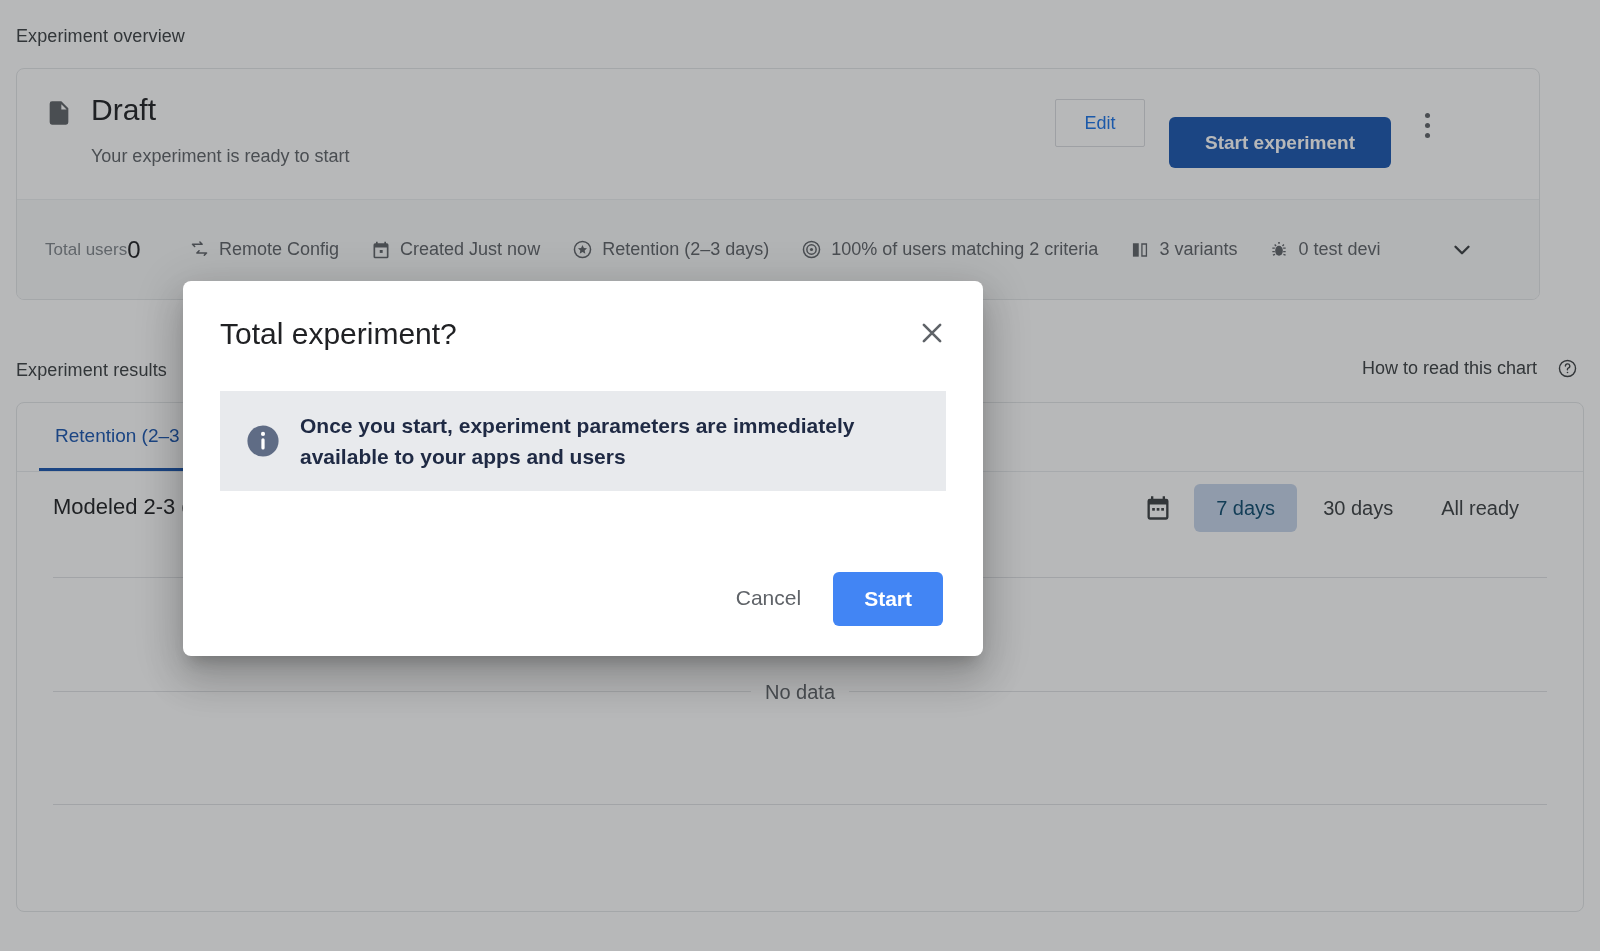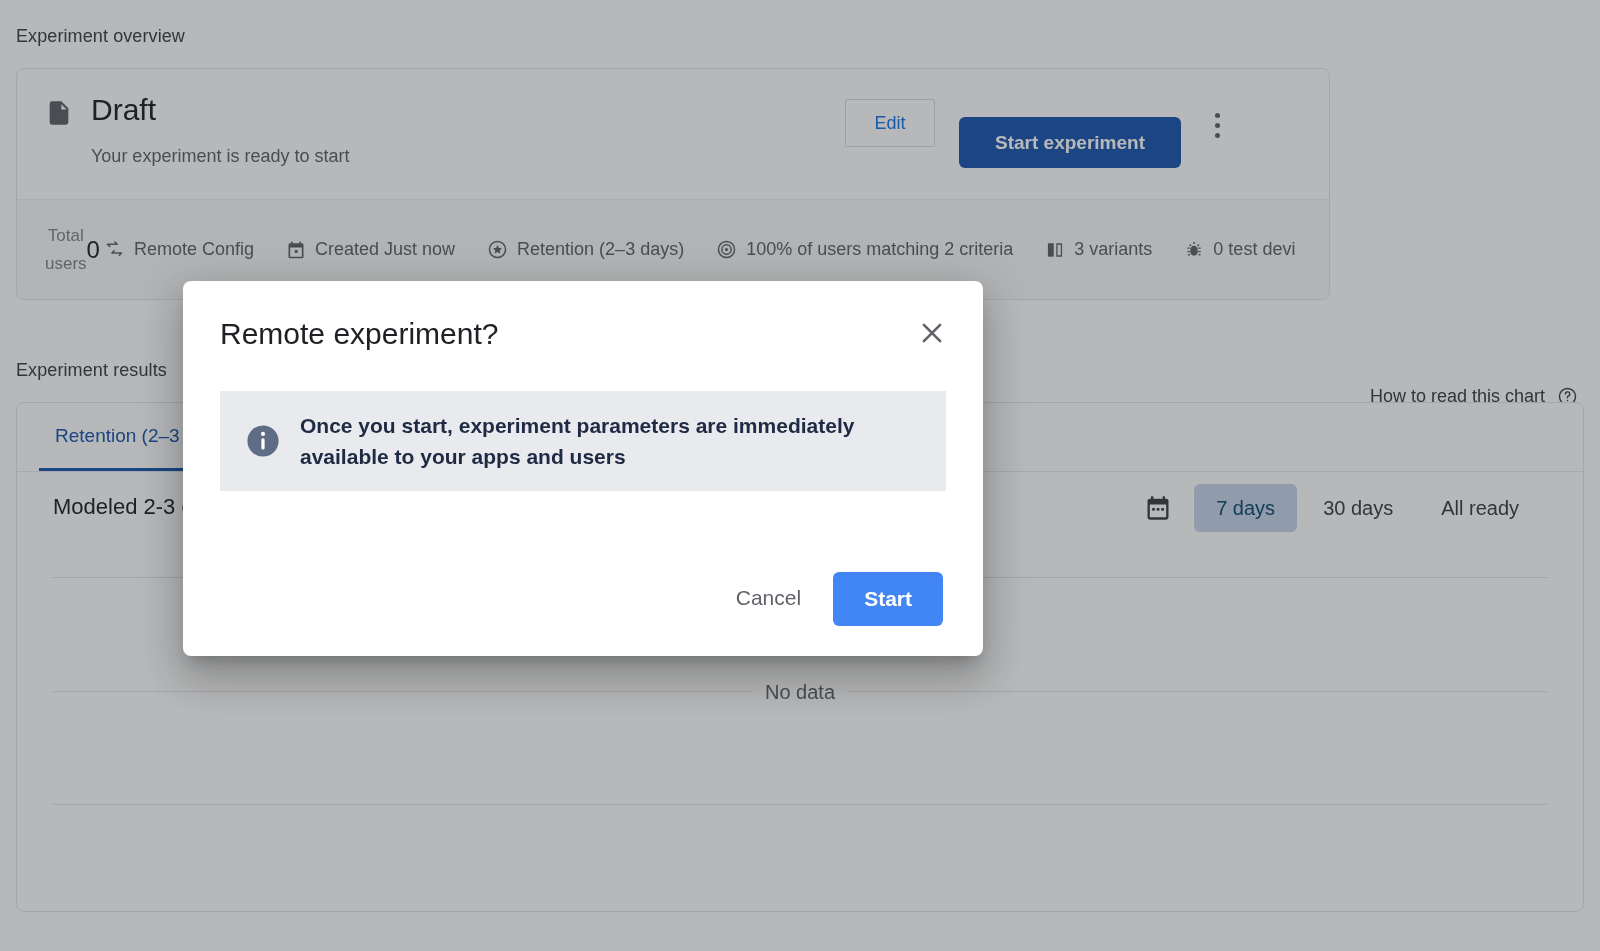--- a/index.html
+++ b/index.html
@@ -28,21 +28,21 @@
     color: #3c4043;
     letter-spacing: .1px;
   }
   #overview-title { left: 16px; top: 26px; }
   #results-title  { left: 16px; top: 360px; }
 
   
   #overview-card {
     position: absolute;
     left: 16px; top: 68px;
-    width: 1314px; height: 232px;
+    width: 1524px; height: 232px;
     background: #ffffff;
     border: 1px solid #e4e6e8;
     border-radius: 8px;
     box-sizing: border-box;
     overflow: hidden;
   }
   #overview-top { position: relative; height: 130px; }
 
   #draft-icon {
     position: absolute; left: 28px; top: 27px;
@@ -111,22 +111,22 @@
   #meta-expand {
     margin-left: auto; margin-right: 60px;
     width: 34px; height: 34px;
     display: flex; align-items: center; justify-content: center;
     cursor: pointer;
   }
 
   
   #how-to-read {
     position: absolute; right: 22px; top: 358px;
-    display: flex; align-items: center; gap: 12px;
-    font-size: 18px; color: #3c4043; cursor: pointer; margin-top: 28px;
+    display: flex; align-items: center; gap: 20px;
+    font-size: 18px; color: #3c4043; cursor: pointer;
   }
 
   #results-card {
     position: absolute;
     left: 16px; top: 402px;
     width: 1568px; height: 510px;
     background: #ffffff;
     border: 1px solid #e4e6e8;
     border-radius: 8px;
     box-sizing: border-box;
@@ -385,21 +385,21 @@
       <div id="no-data-row">
         <span id="no-data-label">No data</span>
       </div>
     </div>
   </div>
 </div>
 
 <div id="scrim"></div>
 
 <div id="modal">
-  <div id="modal-title">Remote experiment?</div>
+  <div id="modal-title">Total experiment?</div>
 
   <div id="modal-close">
     <svg viewBox="0 0 24 24" width="30" height="30" fill="none" stroke="#5f6368" stroke-width="2.1" stroke-linecap="round">
       <path d="M5.5 5.5l13 13M18.5 5.5l-13 13"></path>
     </svg>
   </div>
 
   <div id="modal-info-banner">
     <svg id="info-icon" viewBox="0 0 24 24">
       <circle cx="12" cy="12" r="11" fill="#5f6c85"></circle>

